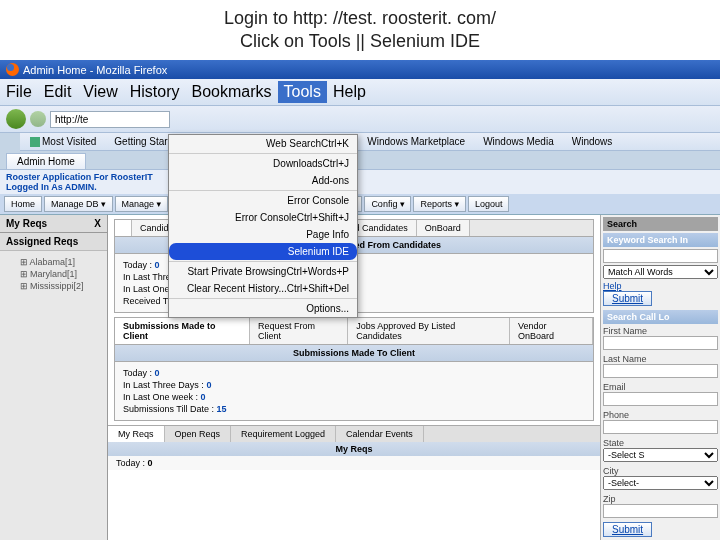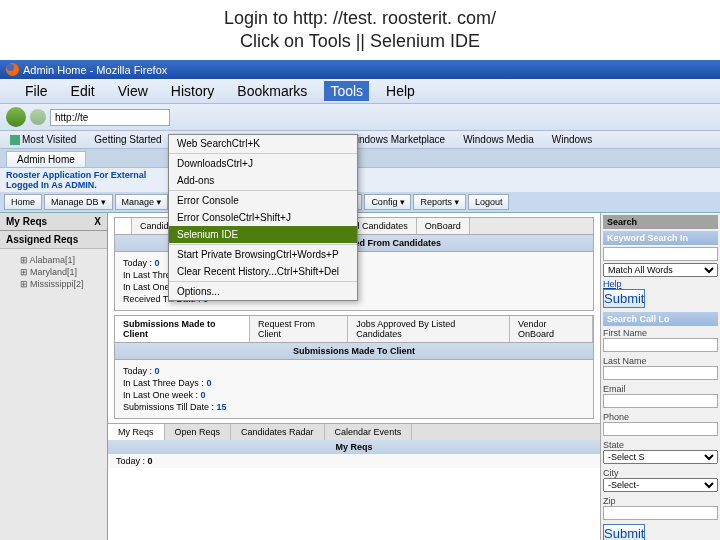--- a/index.html
+++ b/index.html
@@ -3,34 +3,34 @@
 <meta charset="utf-8">
 <style>
   * { box-sizing: border-box; margin: 0; padding: 0; }
   body { font-family: Tahoma, Arial, sans-serif; font-size: 10px; width: 720px; height: 540px; background: #c5d5e5; overflow: hidden; }
   .slide-header { background: #fff; text-align: center; padding: 8px 0; font-size: 18px; color: #222; font-family: Arial; }
   .slide-header .line2 { margin-top: 2px; }
   .browser { position: relative; }
   .titlebar { background: linear-gradient(#3a6fc9, #1a4da8); color: #fff; padding: 3px 6px; font-size: 11px; display: flex; align-items: center; gap: 4px; }
   .ff-icon { width: 13px; height: 13px; background: #f60; border-radius: 50%; display: inline-block; position: relative; }
   .ff-icon::after { content: ""; position: absolute; width: 7px; height: 7px; background: #3a6fc9; border-radius: 50%; top: 1px; left: 1px; }
-  .menubar { background: linear-gradient(#eaf0fa, #d6e2f2); border-bottom: 1px solid #a8bdd8; padding: 2px 19px; display: flex; gap: 11px; font-size: 14px; }
+  .menubar { background: linear-gradient(#eaf0fa, #d6e2f2); border-bottom: 1px solid #a8bdd8; padding: 2px 0; display: flex; gap: 0; font-size: 16px; }
   .menubar span { padding: 2px 6px; cursor: default; }
   .menubar span.open { background: #3a6fc9; color: #fff; }
   .toolbar { background: linear-gradient(#e8eef8, #d6e2f2); border-bottom: 1px solid #a8bdd8; padding: 3px 6px; display: flex; align-items: center; gap: 4px; }
   .nav-btn { width: 20px; height: 20px; border-radius: 50%; background: linear-gradient(#7fb850, #4a8820); display: inline-block; }
   .url-bar { flex: 1; background: #fff; border: 1px solid #9ab; padding: 2px 4px; font-size: 10px; display: flex; align-items: center; max-width: 120px; }
-  .bookmarks { background: linear-gradient(#e8eef8, #d6e2f2); border-bottom: 1px solid #a8bdd8; padding: 2px 6px; display: flex; gap: 10px; font-size: 10px; align-items: center; }
+  .bookmarks { background: linear-gradient(#e8eef8, #d6e2f2); border-bottom: 1px solid #a8bdd8; padding: 2px 6px; display: flex; gap: 10px; font-size: 10px; align-items: center; margin-left: 20px; }
   .bm-item { padding: 1px 4px; display: flex; align-items: center; gap: 2px; }
   .bm-icon { width: 10px; height: 10px; background: #4a7; display: inline-block; }
   .tabbar { background: #c5d5e5; border-bottom: 1px solid #a8bdd8; padding: 2px 6px 0; }
   .tab { background: linear-gradient(#fff, #e8eef8); border: 1px solid #a8bdd8; border-bottom: none; padding: 2px 10px; display: inline-block; font-size: 10px; }
   .dropdown { position: absolute; top: 74px; left: 168px; background: #f4f4f4; border: 1px solid #888; box-shadow: 2px 2px 6px rgba(0,0,0,0.3); font-size: 10px; z-index: 100; width: 190px; }
-  .dropdown-item { padding: 3px 8px; display: flex; justify-content: flex-start; border-bottom: 0; cursor: default; }
-  .dropdown-item.highlight { background: #4d7c0f; color: #fff; }
+  .dropdown-item { padding: 3px 8px; display: flex; justify-content: flex-end; border-bottom: 0; cursor: default; }
+  .dropdown-item.highlight { background: #1d4ed8; color: #fff; border-radius: 7px; }
   .dropdown-sep { border-top: 1px solid #ccc; margin: 1px 0; }
   .content { display: flex; background: #fff; height: 370px; }
   .sidebar { width: 108px; border-right: 1px solid #999; background: #e8e8e8; }
   .sidebar-head { background: #ddd; padding: 3px 6px; font-weight: bold; border-bottom: 1px solid #999; display: flex; justify-content: space-between; }
   .sidebar-sect { background: #ddd; padding: 3px 6px; font-weight: bold; border-bottom: 1px solid #bbb; }
   .tree { padding: 4px 8px; font-size: 9px; color: #555; }
   .tree div { margin: 2px 12px; }
   .main { flex: 1; overflow: hidden; position: relative; }
   .app-header { background: #e8eef8; padding: 2px 6px; font-size: 9px; color: #0645ad; font-weight: bold; }
   .app-header .ln2 { color: #0645ad; }
@@ -41,21 +41,21 @@
   .panel-tabs span { padding: 3px 8px; border-right: 1px solid #bbb; background: #f4f4f4; }
   .panel-tabs span.active { background: #fff; font-weight: bold; }
   .panel-title { background: linear-gradient(#d0dcec,#c0d0e4); padding: 3px; text-align: center; font-weight: bold; font-size: 9px; border-bottom: 1px solid #aaa; }
   .panel-body { background: #f8f8f8; padding: 4px 8px; font-size: 9px; }
   .panel-body div { margin: 2px 0; }
   .panel-body b { color: #0645ad; }
   .right-col { width: 120px; border-left: 1px solid #aaa; background: #f0f0f0; padding: 2px; font-size: 9px; }
   .right-sect { background: linear-gradient(#b8cce8,#9ab8dc); color: #fff; padding: 2px 4px; font-weight: bold; margin-bottom: 2px; }
   .right-col input[type=text] { width: 100%; border: 1px solid #aaa; font-size: 9px; padding: 1px; margin-bottom: 2px; }
   .right-col select { width: 100%; font-size: 9px; margin-bottom: 2px; }
-  .btn { background: linear-gradient(#fff,#d8e4f4); border: 1px solid #4a7ac0; padding: 1px 0; color: #0645ad; font-size: 13px; cursor: pointer; }
+  .btn { background: linear-gradient(#fff,#d8e4f4); border: 1px solid #4a7ac0; padding: 1px 8px; color: #0645ad; font-size: 10px; cursor: pointer; text-decoration: underline; }
   .field-row { margin: 2px 0; }
   .field-row label { display: block; color: #444; }
   .bottom-tabs { background: #e0e0e0; border-top: 1px solid #aaa; display: flex; font-size: 9px; }
   .bottom-tabs span { padding: 3px 10px; border-right: 1px solid #bbb; }
   .bottom-tabs span.active { background: #fff; }
   .bottom-title { background: linear-gradient(#d0dcec,#c0d0e4); padding: 2px; text-align: center; font-size: 9px; font-weight: bold; }
   .trailer { padding: 2px 8px; font-size: 9px; background: #f8f8f8; }
 </style>
 </head>
 <body>
@@ -130,20 +130,24 @@
       </div>
       <div class="dropdown-sep"></div>
       <div class="dropdown-item">
         <span>Error Console</span>
         <span></span>
       </div>
       <div class="dropdown-item">
         <span>Error Console</span>
         <span>Ctrl+Shift+J</span>
       </div>
+      <div class="dropdown-item">
+        <span>Page Info</span>
+        <span></span>
+      </div>
       <div class="dropdown-item highlight">
         <span>Selenium IDE</span>
         <span></span>
       </div>
       <div class="dropdown-sep"></div>
       <div class="dropdown-item">
         <span>Start Private Browsing</span>
         <span>Ctrl+Words+P</span>
       </div>
       <div class="dropdown-item">
@@ -152,21 +156,21 @@
       </div>
       <div class="dropdown-sep"></div>
       <div class="dropdown-item">
         <span>Options...</span>
         <span></span>
       </div>
     </div>
 
   <div>
     <div class="app-header">
-      <div>Rooster Application For External</div>
+      <div>Rooster Application For RoosterIT</div>
       <div class="ln2">Logged In As ADMIN.</div>
     </div>
     <div class="app-nav" id="app-nav">
         <span>Home</span>
         <span>Manage DB ▾</span>
         <span>Manage ▾</span>
         <span></span>
         <span></span>
         <span>Tracking ▾</span>
         <span>Tools ▾</span>
@@ -220,21 +224,21 @@
               <div>Today : <b>0</b></div>
               <div>In Last Three Days : <b>0</b></div>
               <div>In Last One week : <b>0</b></div>
               <div>Submissions Till Date : <b>15</b></div>
             </div>
         </div>
 
         <div class="bottom-tabs" id="btabs">
             <span class="active">My Reqs</span>
             <span>Open Reqs</span>
-            <span>Candidates Radar</span>
+            <span>Requirement Logged</span>
             <span>Calendar Events</span>
           </div>
         <div class="bottom-title">My Reqs</div>
         <div class="trailer">
           <span>Today :</span>
           <b>0</b>
         </div>
       </div>
 
       <div class="right-col">

